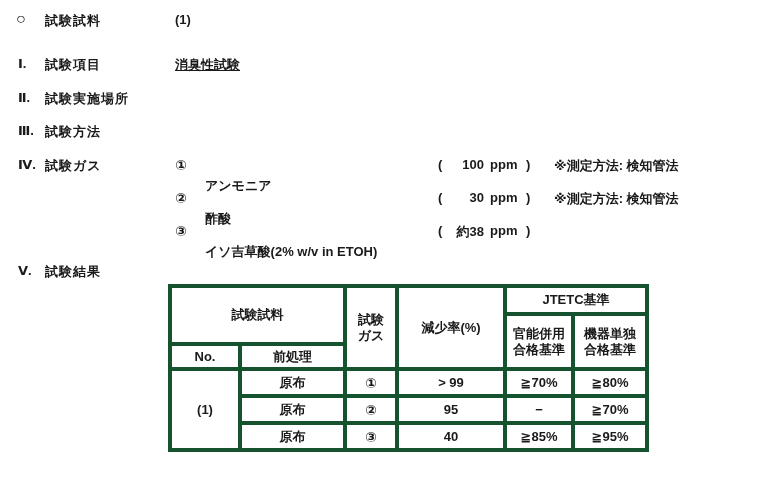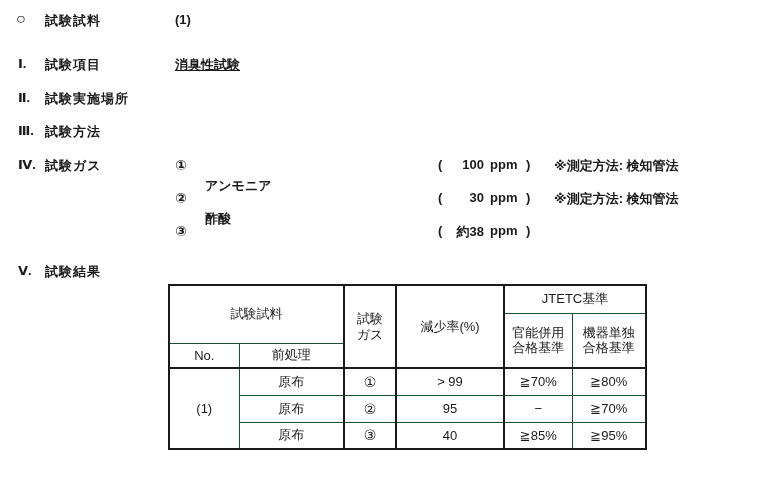--- a/index.html
+++ b/index.html
@@ -21,22 +21,22 @@
   .gas-conc { position:absolute; left:438px; top:0; width:96px; height:16px; }
   .gas-conc .p-open  { position:absolute; left:0; top:0; }
   .gas-conc .conc    { position:absolute; right:50px; top:0; text-align:center; }
   .gas-conc .unit    { position:absolute; left:52px; top:0;text-align:right; }
   .gas-conc .p-close { position:absolute; left:88px; top:0; }
   .gas-method { position:absolute; left:554px; top:0; }
 
   table.results { position:absolute; left:168px; top:284px; border-collapse:collapse;
     table-layout:fixed; font-size:13px; border:2px solid #1a1a1a; }
   table.results th, table.results td {
-    border:1px solid #14532d; padding:0; margin:12px;
-    text-align:center; vertical-align:middle; font-weight:normal; color:#1a1a1a;
+    border:4px solid #14532d; padding:0; margin:12px;
+    text-align:center; vertical-align:middle; font-weight:bold; color:#1a1a1a;
   }
   tr.h1 { height:28px; } tr.h2 { height:30px; } tr.h3 { height:25px; }
   tr.d  { height:27px; }
   .bl-thick { border-left:2px solid #1a1a1a !important; }
   .hb-thick { border-bottom:2px solid #1a1a1a !important; }
   .two-line div { line-height:1.2; }
   .circ { font-size:14px; }
 </style>
 </head>
 <body>
@@ -82,20 +82,21 @@
     <span class="gas-conc">
       <span class="p-open">(</span>
       <span class="conc">30</span>
       <span class="unit">ppm</span>
       <span class="p-close">)</span>
     </span>
     <span class="gas-method">※測定方法: 検知管法</span>
   </div>
   <div class="line" style="top:223px;">
     <span class="gas-mark">③</span>
+    <span class="gas-name">イソ吉草酸(2% w/v in ETOH)</span>
     <span class="gas-conc">
       <span class="p-open">(</span>
       <span class="conc">約38</span>
       <span class="unit">ppm</span>
       <span class="p-close">)</span>
     </span>
   </div>
 
   <div class="line" style="top:263px;">
     <span class="num">Ⅴ.</span>

